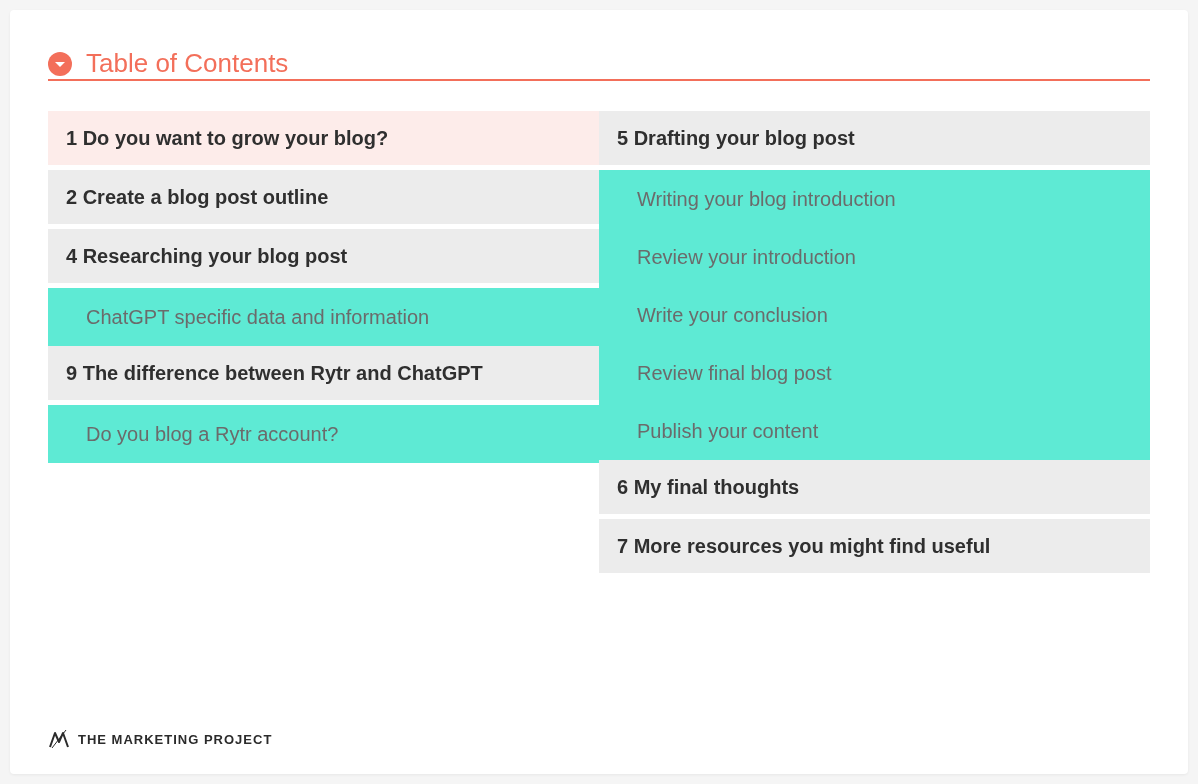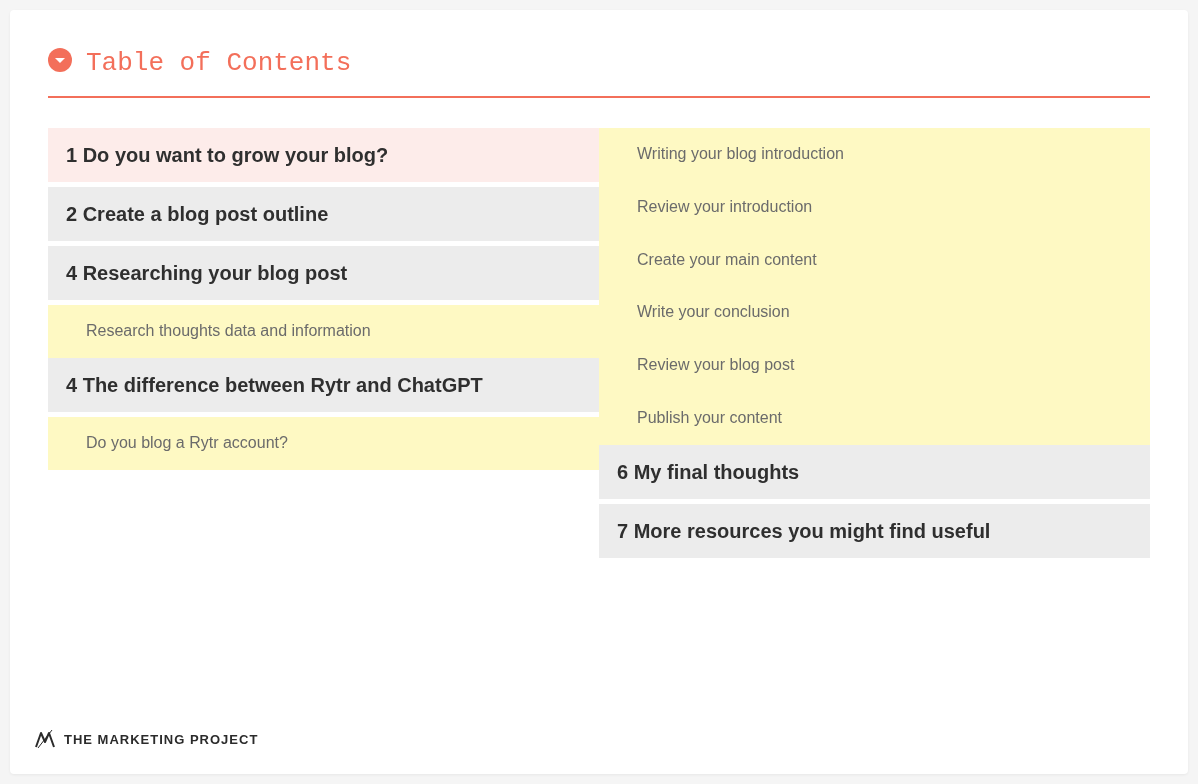--- a/index.html
+++ b/index.html
@@ -13,23 +13,22 @@
   .card {
     background: #ffffff;
     border-radius: 4px;
     box-shadow: 0 1px 3px rgba(0,0,0,0.06);
     padding: 38px 38px 24px 38px;
     position: relative;
     height: 100%;
   }
   .toc-header {
     display: flex;
+    align-items: center;
     gap: 14px;
-    margin-bottom: 18px;
-    font-family: Liberation Mono, monospace;
   }
   .toc-icon {
     width: 24px;
     height: 24px;
     border-radius: 50%;
     background: #f36f5a;
     display: flex;
     align-items: center;
     justify-content: center;
     color: #fff;
@@ -63,30 +62,30 @@
     color: #2f2f2f;
     cursor: pointer;
     line-height: 1.3;
     margin-bottom: 5px;
   }
   .toc-item.active {
     background: #fdecea;
   }
   .toc-subitem {
     padding: 16px 18px 16px 38px;
-    font-size: 16px;
+    font-size: 20px;
     font-weight: 400;
     color: #6b6b6b;
     cursor: pointer;
-    background: #fef9c3;
+    background: #5eead4;
     line-height: 1.3;
   }
   .logo {
     position: absolute;
-    left: 24px;
+    left: 38px;
     bottom: 24px;
     display: flex;
     align-items: center;
     gap: 8px;
   }
   .logo-mark {
     width: 22px;
     height: 22px;
     display: flex;
     align-items: center;
@@ -113,30 +112,30 @@
     <h2 class="toc-title">Table of Contents</h2>
   </div>
 
   <hr class="toc-rule">
 
   <div class="toc-columns">
     <div class="toc-col" id="col-left">
         <div class="toc-item active">1 Do you want to grow your blog?</div>
         <div class="toc-item">2 Create a blog post outline</div>
         <div class="toc-item">4 Researching your blog post</div>
-        <div class="toc-subitem">Research thoughts data and information</div>
-        <div class="toc-item">4 The difference between Rytr and ChatGPT</div>
+        <div class="toc-subitem">ChatGPT specific data and information</div>
+        <div class="toc-item">9 The difference between Rytr and ChatGPT</div>
         <div class="toc-subitem">Do you blog a Rytr account?</div>
       </div>
     <div class="toc-col" id="col-right">
+        <div class="toc-item">5 Drafting your blog post</div>
         <div class="toc-subitem">Writing your blog introduction</div>
         <div class="toc-subitem">Review your introduction</div>
-        <div class="toc-subitem">Create your main content</div>
         <div class="toc-subitem">Write your conclusion</div>
-        <div class="toc-subitem">Review your blog post</div>
+        <div class="toc-subitem">Review final blog post</div>
         <div class="toc-subitem">Publish your content</div>
         <div class="toc-item">6 My final thoughts</div>
         <div class="toc-item">7 More resources you might find useful</div>
       </div>
   </div>
 
   <div class="logo">
     <span class="logo-mark">
       <svg width="22" height="22" viewBox="0 0 22 22">
         <path d="M2 19 L7 5 L11 14 L15 5 L20 19" fill="none" stroke="#2b2b2b" stroke-width="2" stroke-linejoin="round"></path>

